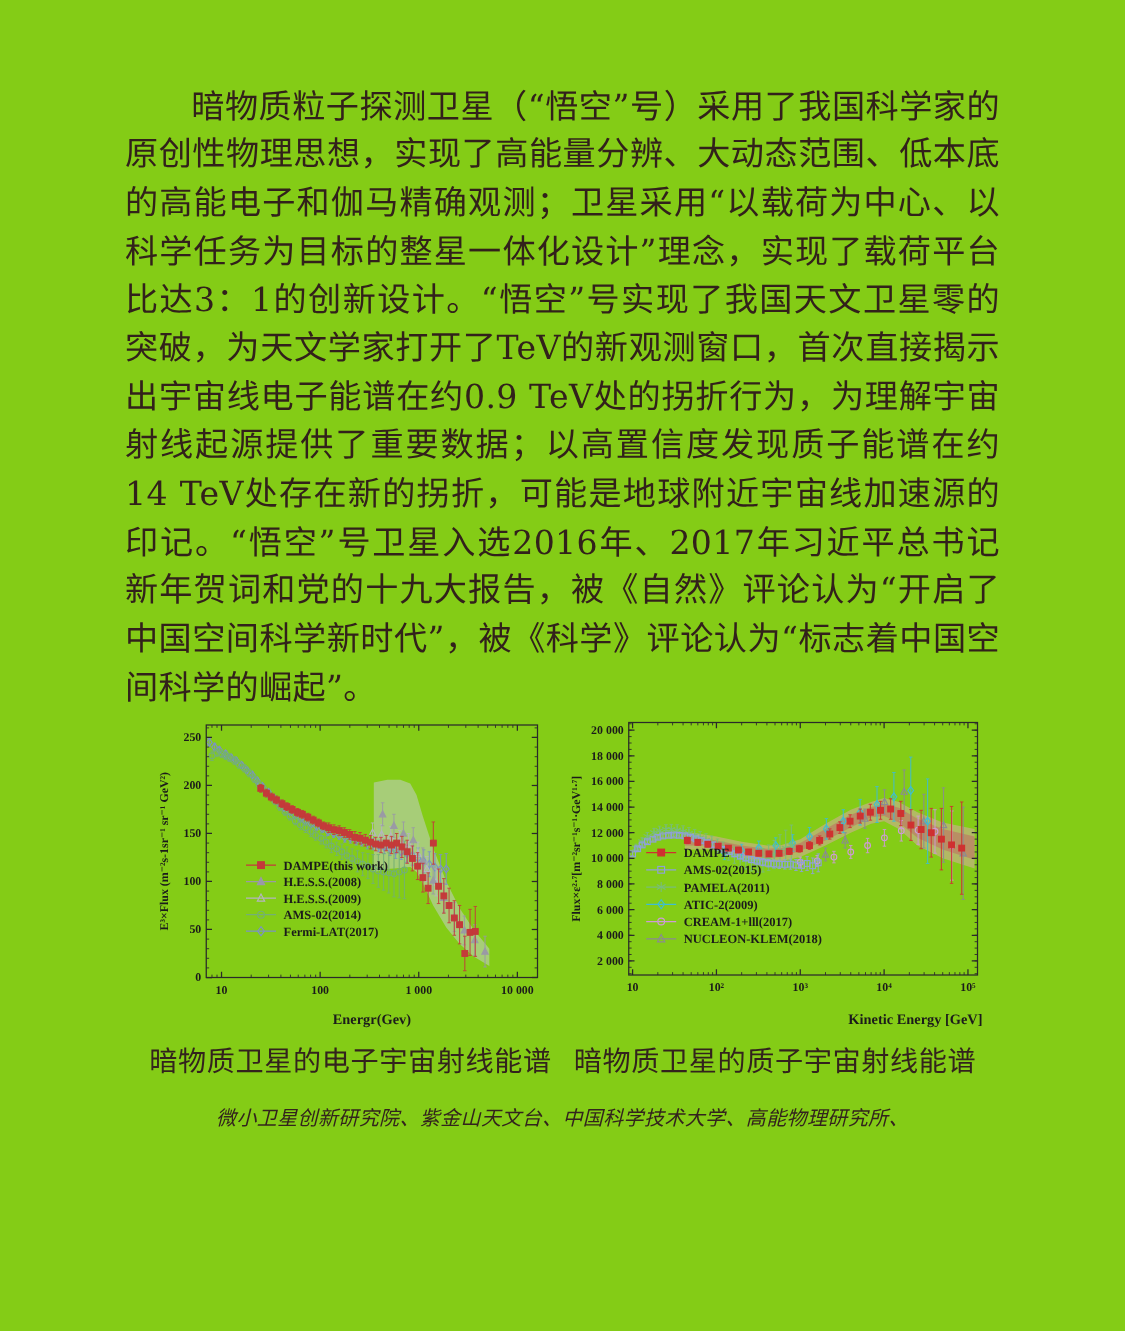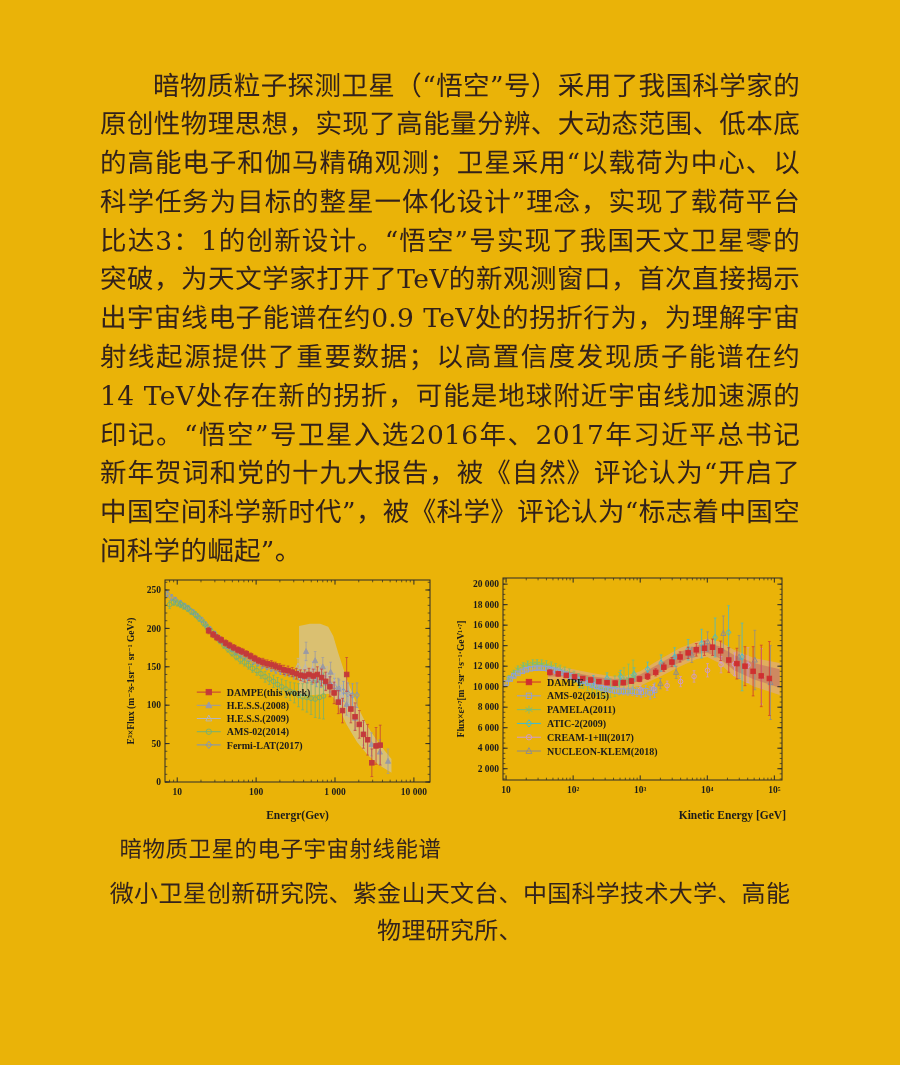--- a/index.html
+++ b/index.html
@@ -1,36 +1,36 @@
 <!DOCTYPE html>
 <html lang="zh-CN"><head>
 <meta charset="utf-8">
 <style>
   html,body{margin:0;padding:0;background:#ffffff;}
   .page{
-    position:relative;width:900px;height:1065px;background:#eab308;
+    position:relative;width:900px;height:1065px;background:#84cc16;
     font-family:"DejaVu Serif","Liberation Serif",serif;overflow:hidden;
   }
   .para{
     position:absolute;left:100px;top:40px;width:700px;
     font-size:26.5px;line-height:38.8px;text-align:justify;text-indent:2em;
     color:#32211b;letter-spacing:0.3px;
   }
   .chart{position:absolute;}
   #chart-0{left:123px;top:574px;width:317px;height:252px;}
   #chart-1{left:453px;top:572px;width:337px;height:254px;}
   .caption{
     position:absolute;top:831px;font-size:22.5px;font-weight:400;
     color:#33231d;text-align:center;letter-spacing:0.5px;
   }
   #caption-0{left:118px;width:325px;}
   #caption-1{left:450px;width:340px;}
   .footer{
     position:absolute;left:108px;top:876px;width:684px;
-    font-size:24px;line-height:37px;color:#33231d;
+    font-size:16px;line-height:37px;color:#33231d;font-style:italic;
     letter-spacing:0.3px;
   }
   .footer .l1{text-align:center;}
   .footer .l2{text-align:right;padding-right:8px;}
   svg text{font-family:"Liberation Serif","DejaVu Serif",serif;}
 </style>
 </head>
 <body>
 
 <div class="page">
@@ -1488,17 +1488,18 @@
         <text x="93.95" y="155.03" font-size="10" text-anchor="start" fill="#1b1b1b" font-weight="bold">ATIC-2(2009)</text>
         <line x1="63.95" y1="165.23000000000002" x2="87.95" y2="165.23000000000002" stroke="#cf9ad6" stroke-width="1"></line>
         <circle cx="75.95" cy="165.23000000000002" r="2.7" fill="none" stroke="#cf9ad6" stroke-width="0.9"></circle>
         <text x="93.95" y="168.83" font-size="10" text-anchor="start" fill="#1b1b1b" font-weight="bold">CREAM-1+lll(2017)</text>
         <line x1="63.95" y1="179.03" x2="87.95" y2="179.03" stroke="#8a8a94" stroke-width="1"></line>
         <polygon points="75.95,175.655 78.92,181.46 72.98,181.46" fill="none" stroke="#8a8a94" stroke-width="0.9"></polygon>
         <text x="93.95" y="182.63" font-size="10" text-anchor="start" fill="#1b1b1b" font-weight="bold">NUCLEON-KLEM(2018)</text>
       </svg></div>
 
   <div class="caption" id="caption-0">暗物质卫星的电子宇宙射线能谱</div>
+  <div class="caption" id="caption-1">暗物质卫星的质子宇宙射线能谱</div>
 
   <div class="footer">
     <div class="l1">微小卫星创新研究院、紫金山天文台、中国科学技术大学、高能物理研究所、</div>
   </div>
 </div>
 
 </body></html>

